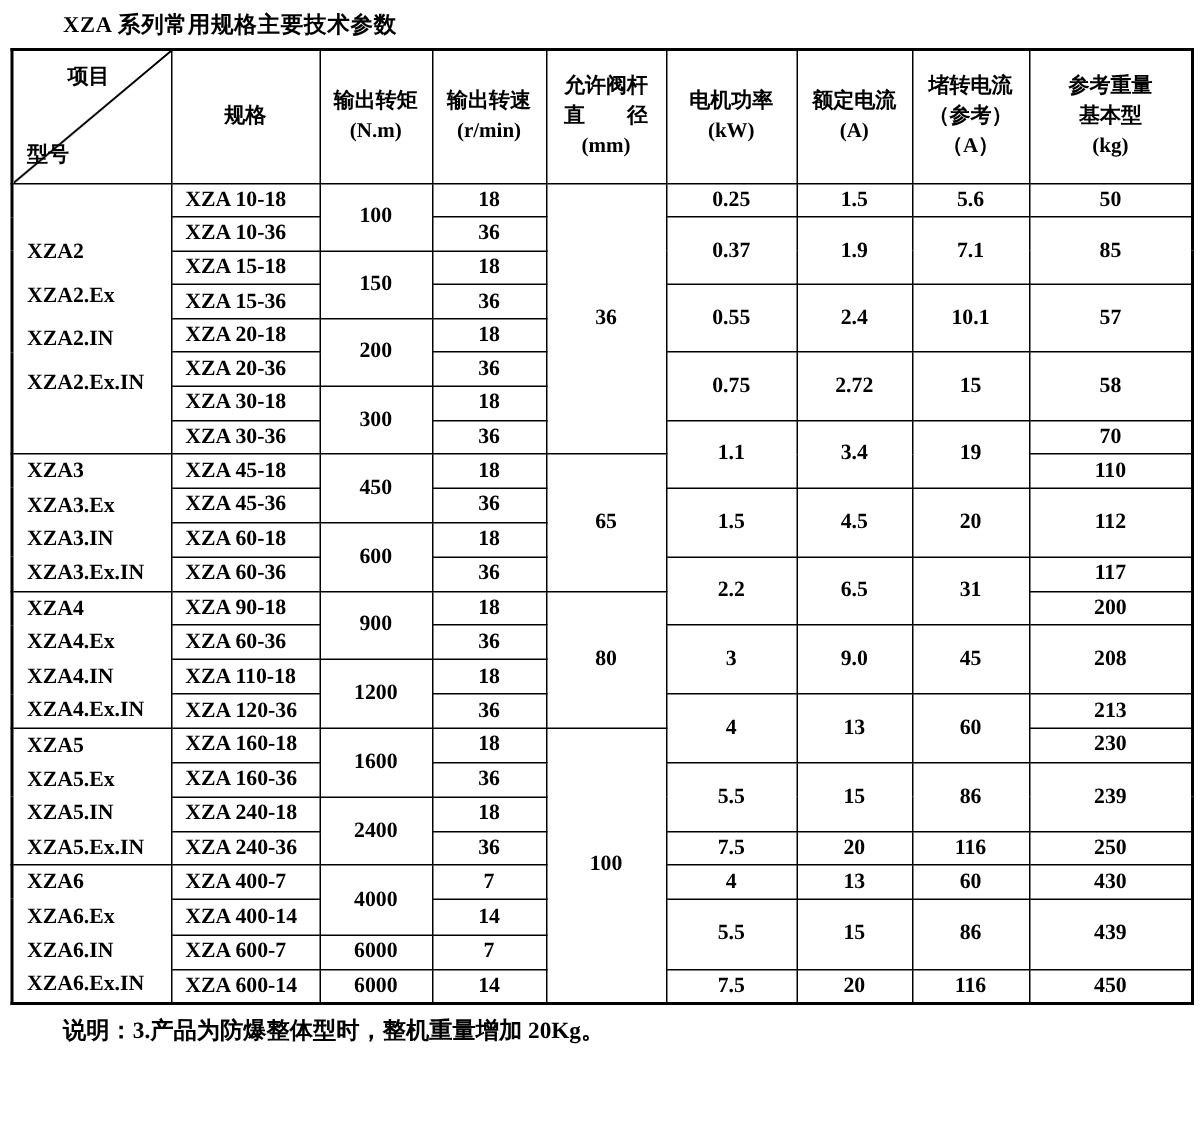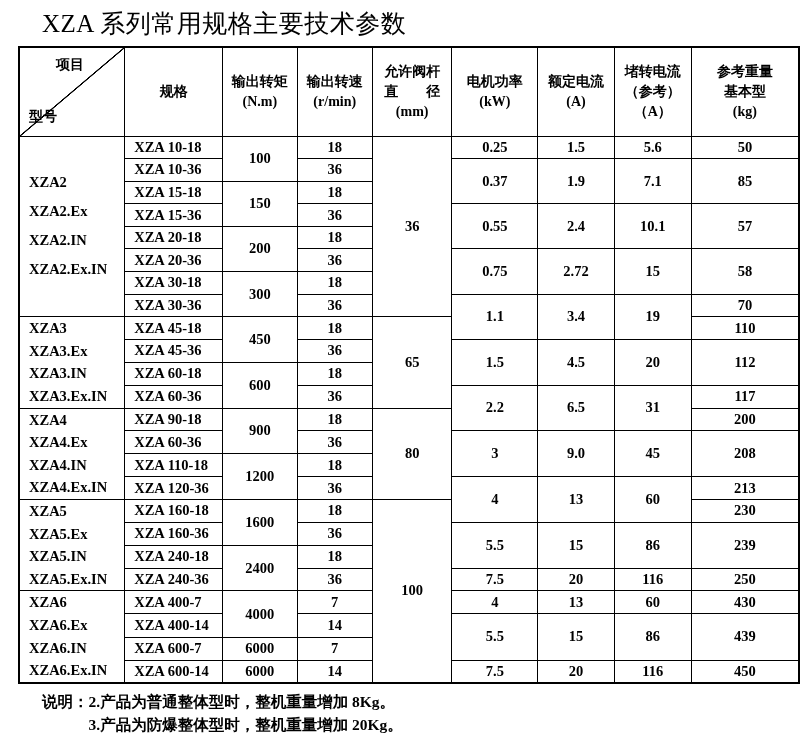--- a/index.html
+++ b/index.html
@@ -1,18 +1,18 @@
 <!DOCTYPE html>
 <html><head>
 <meta charset="utf-8">
 <style>
   html,body { margin:0; padding:0; background:#ffffff; }
   body { width:800px; height:747px; color:#000; font-family:"Liberation Serif","DejaVu Serif",serif; }
-  .title { font-size:25px; font-weight:normal; margin:7px 0 6px 42px; letter-spacing:0.5px; }
-  table { border-collapse:collapse; table-layout:fixed; margin-left:18px; border:2px solid #000; }
+  .title { font-size:15px; font-weight:bold; margin:7px 0 6px 42px; letter-spacing:0.5px; }
+  table { border-collapse:collapse; table-layout:fixed; margin-left:7px; border:2px solid #000; }
   th, td { border:1px solid #000; font-weight:bold; padding:0; overflow:hidden; }
   thead tr { height:89px; }
   th { font-size:14px; text-align:center; vertical-align:middle; }
   th div { line-height:20px; }
   tbody tr { height:22.6px; }
   td { font-size:14.5px; text-align:center; vertical-align:middle; }
   td.left { text-align:left; padding-left:9px; }
   td.multi div { line-height:22.6px; }
   td.spread div { line-height:29px; }
   th.corner { position:relative;
@@ -286,16 +286,15 @@
         <td>20</td>
         <td>116</td>
         <td>450</td>
       </tr>
     </tbody>
 </table>
 
 <div class="notes">
   <span class="notes-label">说明：</span>
   <div class="notes-items" id="notes-items">
-      <div>2.产品为普通整体型时，整机重量增加 8Kg。</div>
       <div>3.产品为防爆整体型时，整机重量增加 20Kg。</div>
     </div>
 </div>
 
 </body></html>

